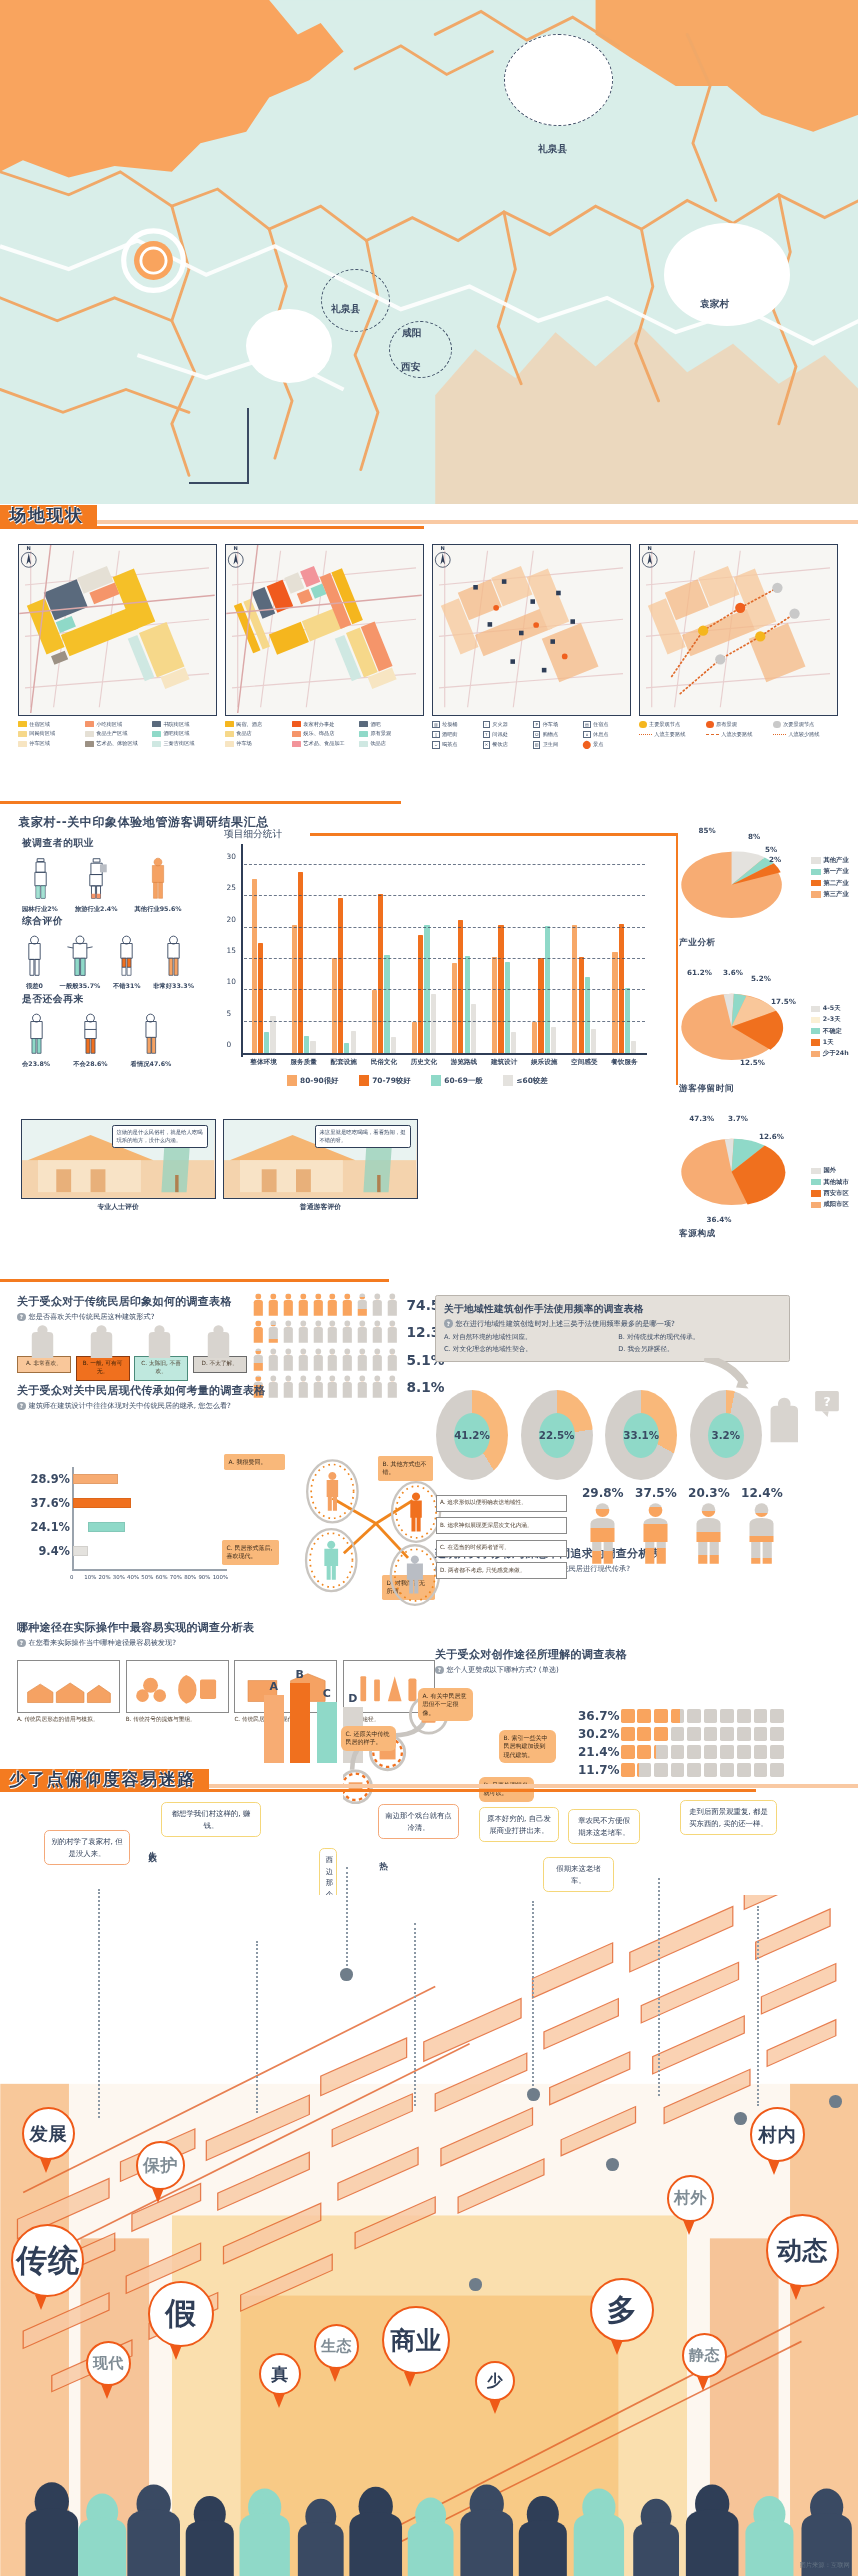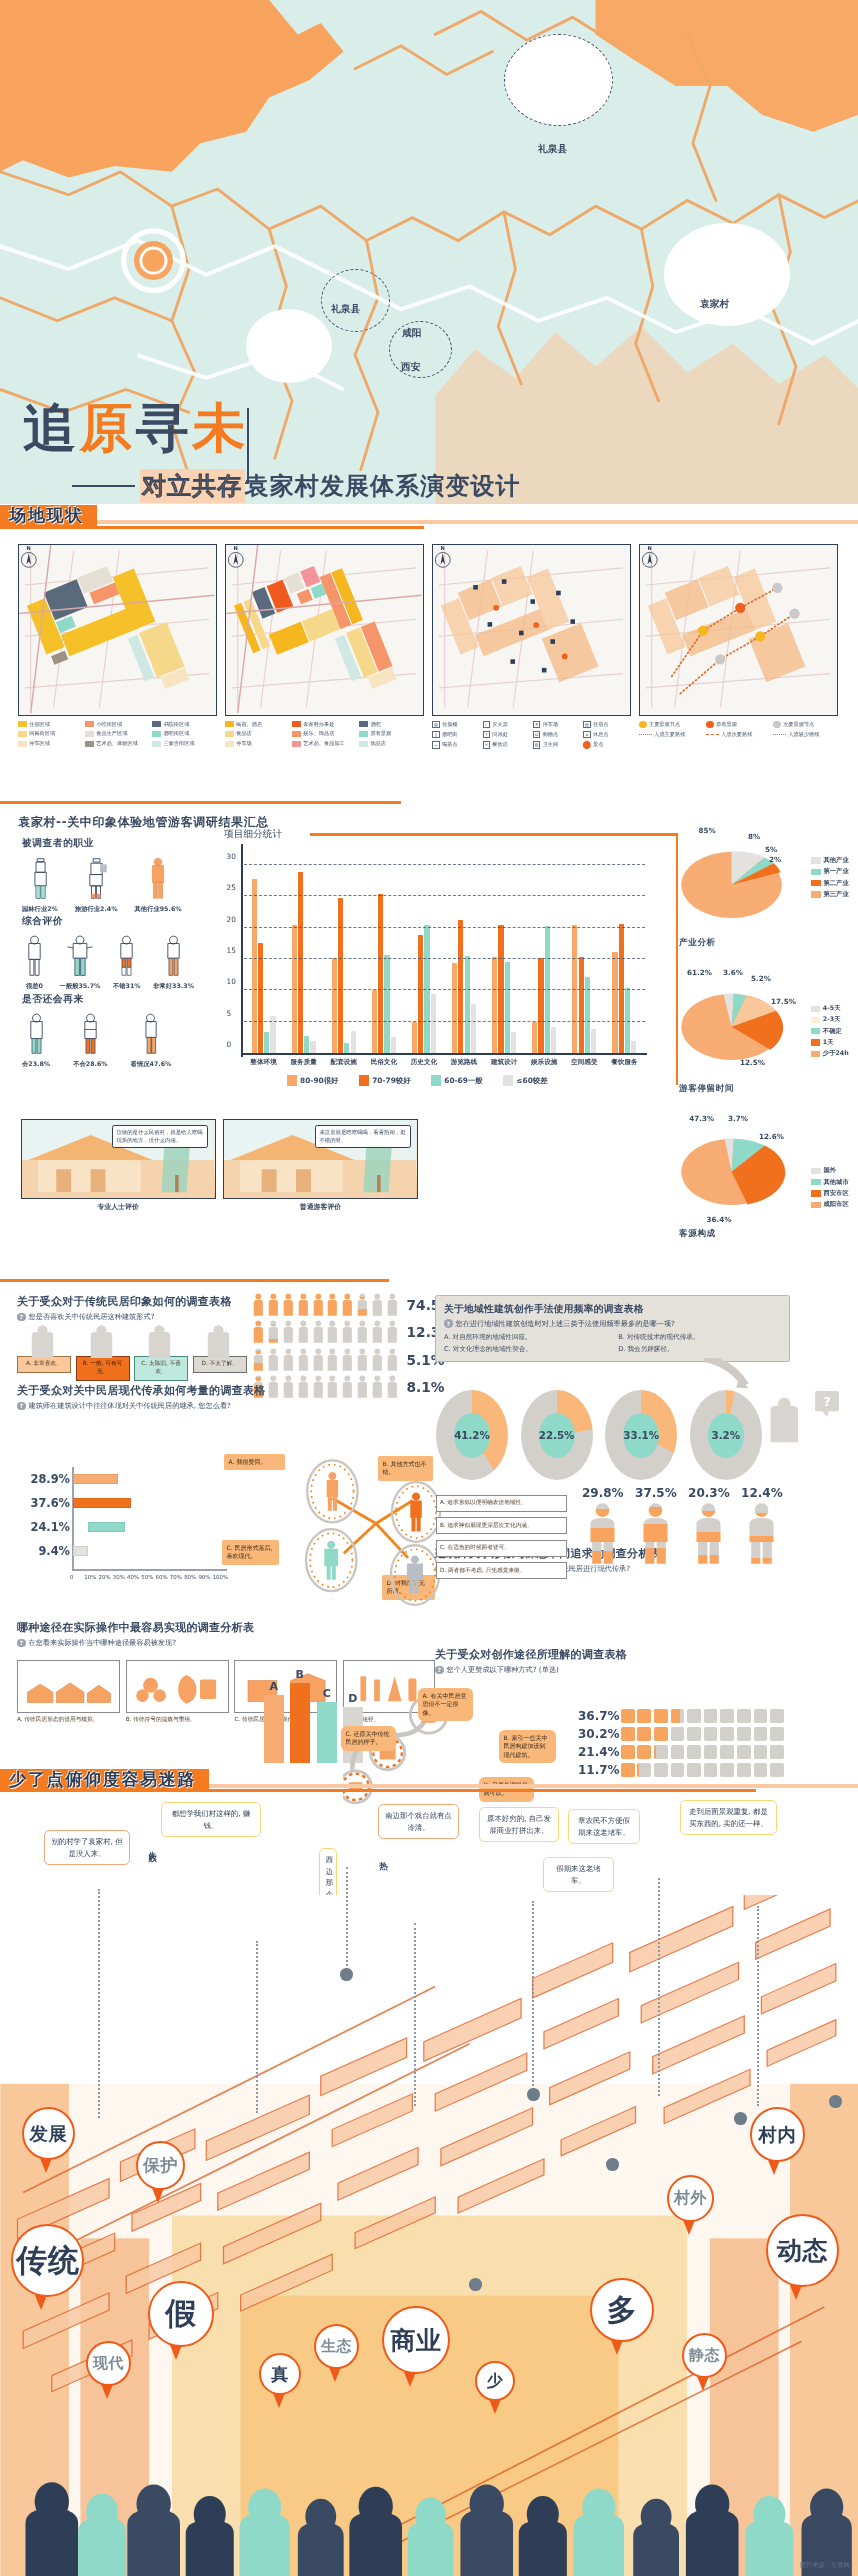--- a/index.html
+++ b/index.html
@@ -167,30 +167,20 @@
     <div class="dashed-c" style="left:504px;top:34px;width:109px;height:92px"></div>
     <div class="dashed-c" style="left:321px;top:269px;width:69px;height:63px"></div>
     <div class="dashed-c" style="left:389px;top:321px;width:63px;height:57px"></div>
 
     <div class="city-label" style="left:538px;top:143px">礼泉县</div>
     <div class="city-label" style="left:331px;top:303px">礼泉县</div>
     <div class="city-label" style="left:402px;top:327px">咸阳</div>
     <div class="city-label" style="left:401px;top:361px">西安</div>
     <div class="city-label" style="left:700px;top:298px">袁家村</div>
 
-    <div class="hero-title">
-      <div class="t-main">
-        <span class="c-dark">追</span><span class="c-or">原</span><span class="c-dark">寻</span><span class="c-or">未</span>
-      </div>
-      <div class="t-sub-row">
-        <div class="t-rule"></div>
-        <div class="t-sub-or">对立共存</div>
-        <div class="t-sub-dk">袁家村发展体系演变设计</div>
-      </div>
-    </div>
     <div class="hero-vline"></div>
     <div class="hero-hline"></div>
   </div>
 
   <div class="sec-head" style="left:0;top:504px;width:859px">
     <div class="sec-chip">场地现状</div>
     <div class="sec-bar"></div>
   </div>
   <div class="sec-bar2" style="left:0;top:526px;width:424px"></div>
 

